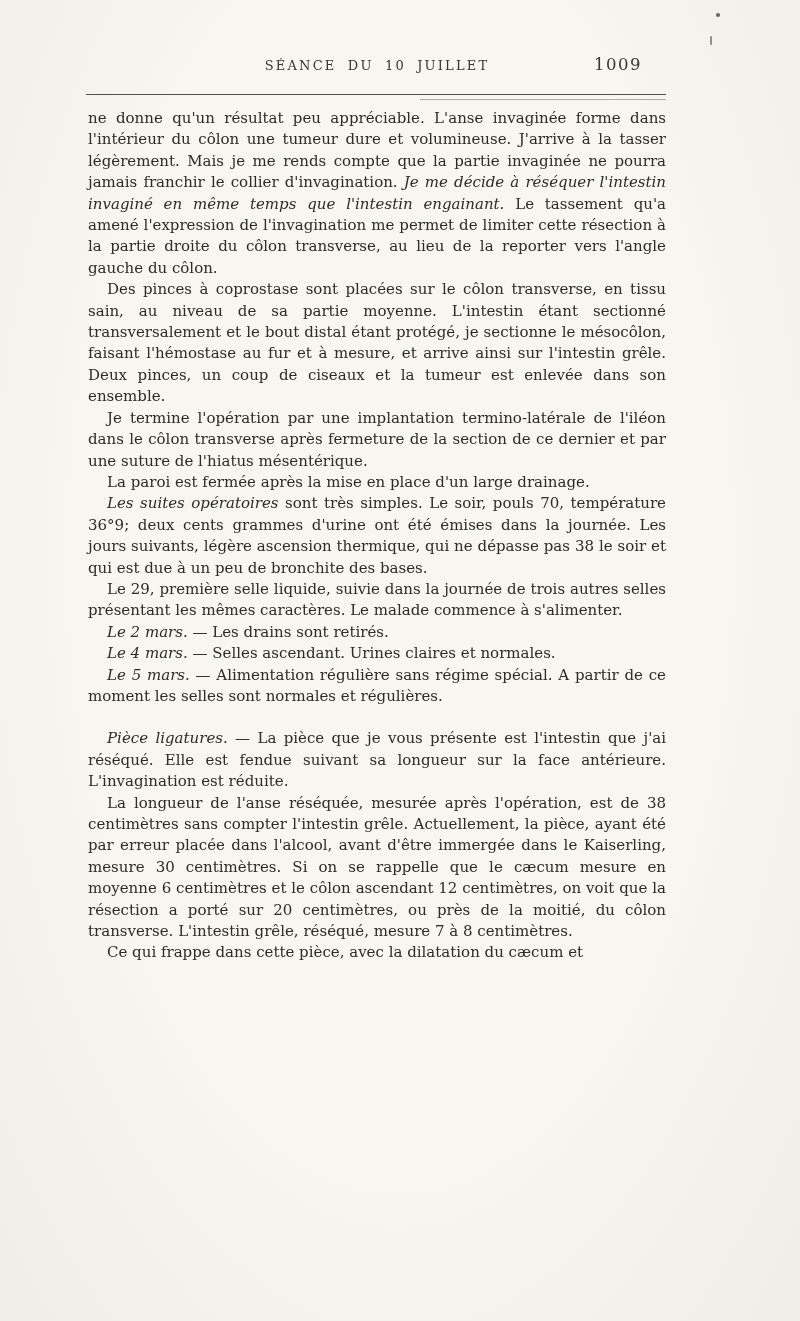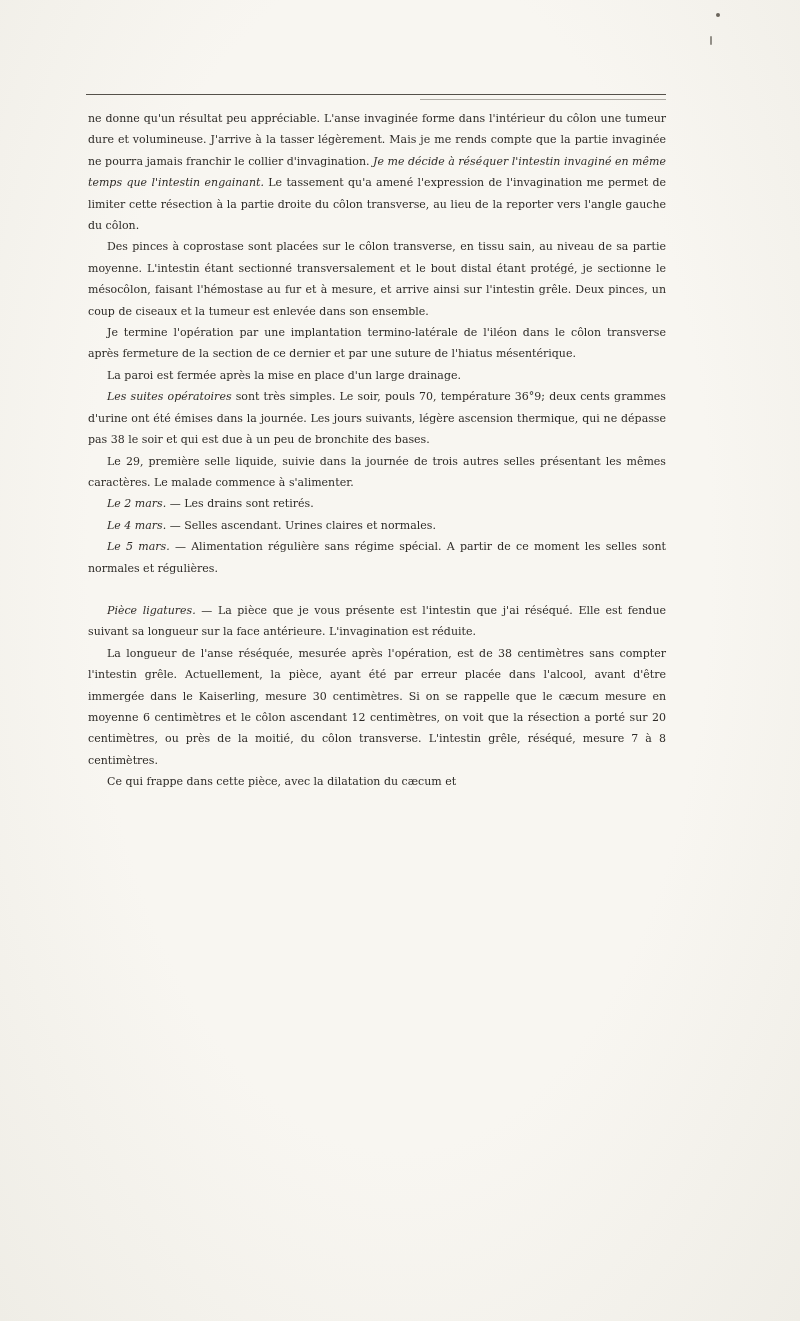--- a/index.html
+++ b/index.html
@@ -40,40 +40,44 @@
   }
   .rule-echo {
     position: absolute;
     top: 99px; left: 420px; width: 246px;
     border-top: 1px solid rgba(85, 81, 74, 0.45);
   }
   .text-block {
     position: absolute;
     top: 108px; left: 88px; width: 578px;
     text-align: justify;
-    font-size: 11px;
+    font-size: 15px;
     line-height: 21.4px;
   }
   .para { margin: 0; }
   .para.indent { text-indent: 19px; }
   .para.section-break { margin-top: 21px; }
   .it { font-style: italic; }
   .speck {
     position: absolute;
     background: #6a655c;
     border-radius: 50%;
   }
   .speck.s1 { top: 13px; left: 716px; width: 4px; height: 4px; }
   .speck.s2 { top: 36px; left: 710px; width: 2px; height: 9px; border-radius: 2px; opacity: .7; }
 </style>
 </head>
 <body>
 
 <div class="page">
 
+  <header class="running-head">
+    <span class="head-title">SÉANCE DU 10 JUILLET</span>
+    <span class="head-page">1009</span>
+  </header>
 
   <div class="rule"></div>
   <div class="rule-echo"></div>
 
   <div class="speck s1"></div>
   <div class="speck s2"></div>
 
   <main class="text-block" id="text-block">
       <p class="para"><span class="">ne donne qu'un résultat peu appréciable. L'anse invaginée forme dans l'intérieur du côlon une tumeur dure et volumineuse. J'arrive à la tasser légèrement. Mais je me rends compte que la partie invaginée ne pourra jamais franchir le collier d'invagination. </span><span class="it">Je me décide à réséquer l'intestin invaginé en même temps que l'intestin engainant.</span><span class=""> Le tassement qu'a amené l'expression de l'invagination me permet de limiter cette résection à la partie droite du côlon transverse, au lieu de la reporter vers l'angle gauche du côlon.</span></p>
       <p class="para indent"><span class="">Des pinces à coprostase sont placées sur le côlon transverse, en tissu sain, au niveau de sa partie moyenne. L'intestin étant sectionné transversalement et le bout distal étant protégé, je sectionne le mésocôlon, faisant l'hémostase au fur et à mesure, et arrive ainsi sur l'intestin grêle. Deux pinces, un coup de ciseaux et la tumeur est enlevée dans son ensemble.</span></p>

